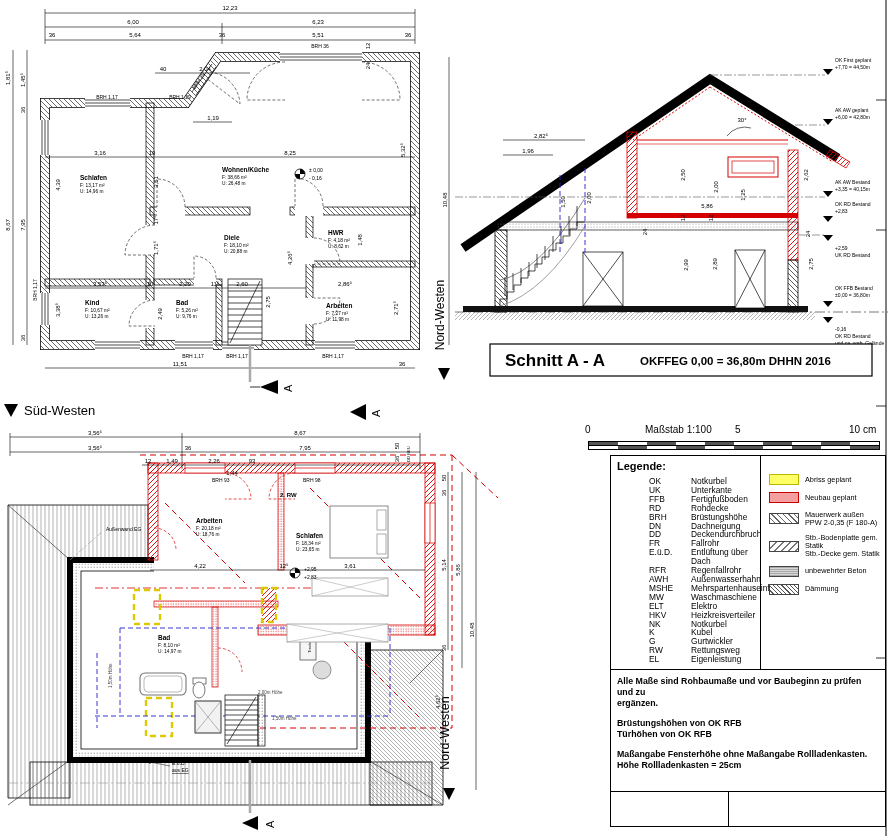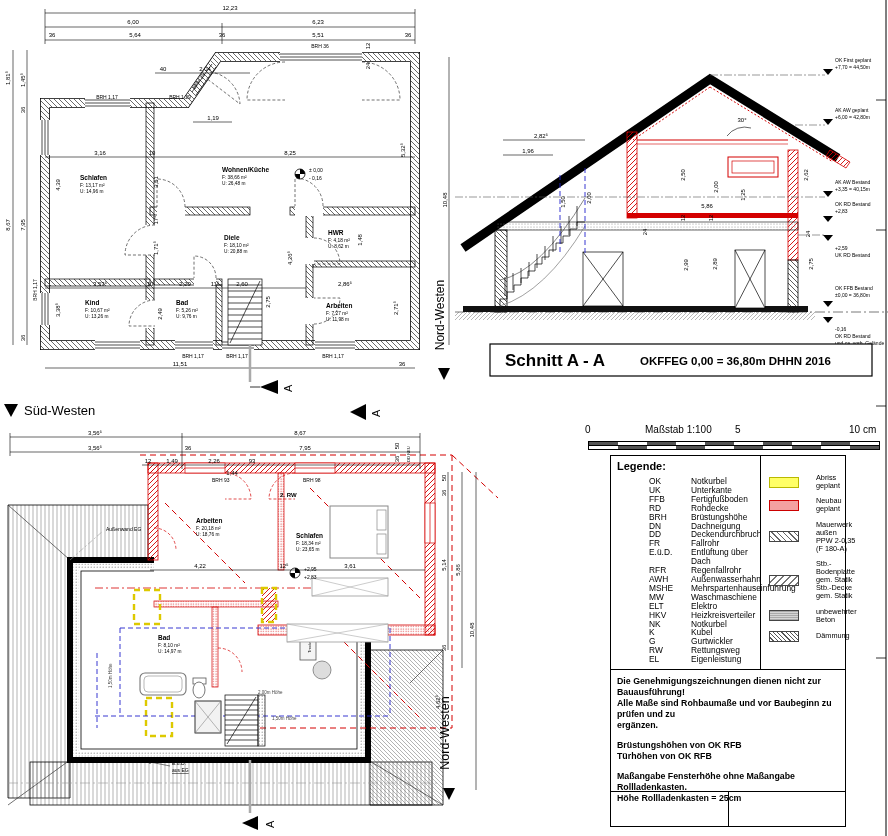--- a/index.html
+++ b/index.html
@@ -13,28 +13,28 @@
   .thin{stroke:#000;stroke-width:.7;fill:none;}
   .door{stroke:#333;stroke-width:.7;fill:none;stroke-dasharray:3 2;} .redd{stroke:#d40000;stroke-width:1;fill:none;stroke-dasharray:6 4;}
   .blued{stroke:#2222cc;stroke-width:.9;fill:none;stroke-dasharray:5 3;}
   
   #legendpanel{position:absolute;left:583px;top:424px;width:305px;height:412px;}
   #scalebar{position:relative;height:30px;}
   #scalebar .lab{position:absolute;top:0;font-size:10px;}
   #sbrow{position:absolute;top:17px;left:5px;width:292px;height:10px;}
   .sbr{position:absolute;left:0;width:292px;height:5px;border:1px solid #000;box-sizing:border-box;display:flex;}
   .sbr div{flex:1;} .dark{background:#555;} .lite{background:#fff;}
-  #lbox{position:absolute;left:27px;top:31px;width:236px;height:372px;border:1px solid #000;box-sizing:border-box;display:flex;flex-direction:column;}
+  #lbox{position:absolute;left:27px;top:31px;width:276px;height:372px;border:1px solid #000;box-sizing:border-box;display:flex;flex-direction:column;}
   #lmain{display:flex;height:213px;border-bottom:1px solid #000;}
   #labbr{width:150px;border-right:1px solid #000;padding:4px 0 0 6px;box-sizing:border-box;}
   #labbr h3{margin:0 0 5px 0;font-size:11px;}
   .lrow{display:flex;font-size:8.4px;line-height:8.9px;margin-left:32px;}
   .lrow .ab{width:42px;flex:none;}
   #lsym{flex:1;padding:18px 0 0 8px;display:flex;flex-direction:column;gap:7.4px;}
-  .srow{display:flex;align-items:center;gap:17px;}
+  .srow{display:flex;align-items:center;gap:6px;}
   .sw{width:30px;height:11px;border:1px solid #444;flex:none;box-sizing:border-box;}
   .sw-yellow{background:#ffff66;border-color:#b9b900;}
   .sw-red{background:#f4a0a0;border-color:#cc0000;}
   .sw-hatchb{background:repeating-linear-gradient(45deg,#fff 0 3px,#666 3px 4px);}
   .sw-dots{background:repeating-linear-gradient(0deg,#999 0 1px,transparent 1px 3px),repeating-linear-gradient(90deg,#999 0 1px,transparent 1px 3px);}
   .sw-hatchf{background:repeating-linear-gradient(135deg,#fff 0 4px,#777 4px 5px);}
   .sw-gray{background:repeating-linear-gradient(0deg,#aaa 0 1px,transparent 1px 2px),#d5d5d5;}
   .sw-ins{background:repeating-linear-gradient(45deg,#fff 0 2px,#555 2px 3px),repeating-linear-gradient(135deg,#fff 0 2px,#555 2px 3px);}
   .slab{font-size:7.3px;line-height:8px;}
   #lnotes{height:122px;border-bottom:1px solid #000;padding:6px 6px;box-sizing:border-box;font-size:8.8px;font-weight:bold;line-height:11px;}
@@ -769,21 +769,20 @@
         <div class="srow">
               <div class="sw sw-ins"></div>
               <div class="slab">
                 <div>Dämmung</div>
                 <div></div>
               </div>
             </div>
       </div>
     </div>
     <div id="lnotes">
-      <div>Die Genehmigungszeichnungen dienen nicht zur Bauausführung!</div>
       <div>Alle Maße sind Rohbaumaße und vor Baubeginn zu prüfen und zu</div>
       <div>ergänzen.</div>
       <div class="gap"></div>
       <div>Brüstungshöhen von OK RFB</div>
       <div>Türhöhen von OK RFB</div>
       <div class="gap"></div>
       <div>Maßangabe Fensterhöhe ohne Maßangabe Rollladenkasten.</div>
       <div>Höhe Rollladenkasten = 25cm</div>
     </div>
     <div id="lstrip">

